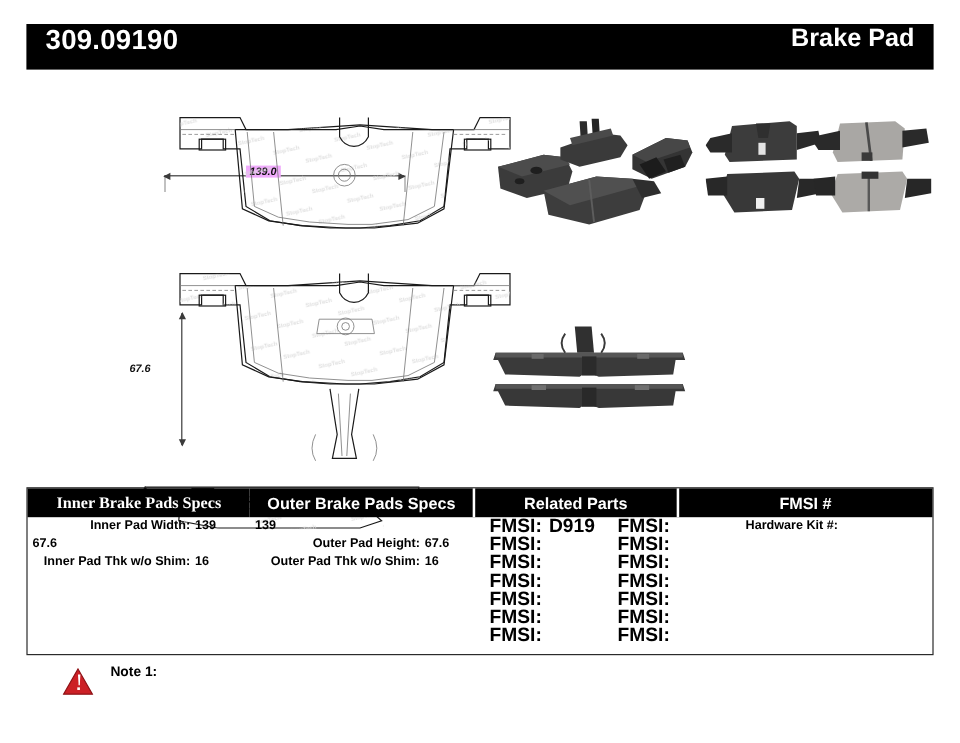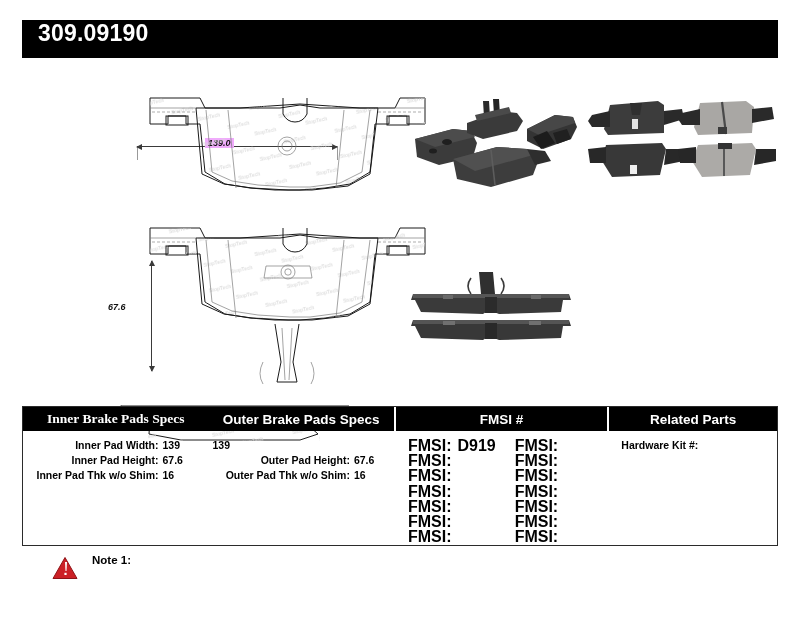--- a/index.html
+++ b/index.html
@@ -75,21 +75,21 @@
   .thead{position:absolute;left:0;top:0;width:100%;height:24px;display:flex;}
   .th{background:#000;color:#fff;display:flex;align-items:center;justify-content:center;
       font-size:13.5px;font-weight:bold;height:24px;box-sizing:border-box;}
   .th.sep{border-left:2px solid #fff;}
   .th-inner{width:24.6%;font-family:Liberation Serif, serif;}
   .th-outer{width:24.6%;}
   .th-fmsi{width:28.3%;}
   .th-related{width:22.5%;}
 
   .tbody{position:absolute;left:0;top:24px;width:100%;height:115px;display:flex;}
-  .col{box-sizing:border-box;padding-top:7px;}
+  .col{box-sizing:border-box;}
   .col-inner{width:24.6%;}
   .col-outer{width:24.6%;}
   .col-fmsi{width:28.3%;display:flex;}
   .col-related{width:22.5%;padding-left:14px;}
 
   .specrow{display:flex;font-size:10.5px;font-weight:bold;line-height:15px;white-space:nowrap;}
   .specrow .lbl{flex:1;text-align:right;}
   .specrow .val{width:46px;text-align:left;padding-left:4px;}
   .col-outer .specrow .val{width:40px;}
 
@@ -107,20 +107,21 @@
   .noteline .nval{padding-left:6px;}
   .note2 .nval{color:#d8282f;}
 </style>
 </head>
 <body>
 
 <div class="sheet">
 
   <div class="header">
     <div class="title">309.09190</div>
+    <div class="subtitle">Brake Pad</div>
   </div>
 
   <div class="drawings">
 
     <div class="ext-l"></div>
     <div class="ext-r"></div>
     <div class="dim-h"></div>
     <div class="dimtext dim-h-label">139.0</div>
 
     <div class="dim-v"></div>
@@ -312,33 +313,32 @@
           <rect x="82" y="53" width="12" height="16" fill="#292929"></rect>
         </g>
       </svg>
     </div>
   </div>
 
   <div class="table">
     <div class="thead">
       <div class="th th-inner">Inner Brake Pads Specs</div>
       <div class="th th-outer">Outer Brake Pads Specs</div>
+      <div class="th th-related sep">Related Parts</div>
       <div class="th th-fmsi sep">FMSI #</div>
-      <div class="th th-related sep">Related Parts</div>
     </div>
 
     <div class="tbody">
 
       <div class="col col-inner">
         <div class="specrow">
           <span class="lbl">Inner Pad Width:</span>
           <span class="val">139</span>
         </div>
         <div class="specrow">
-          <span class="lbl">Inner Pad Height:</span>
           <span class="val">67.6</span>
         </div>
         <div class="specrow">
           <span class="lbl">Inner Pad Thk w/o Shim:</span>
           <span class="val">16</span>
         </div>
         <div class="specrow">
           <span class="val"></span>
         </div>
       </div>

